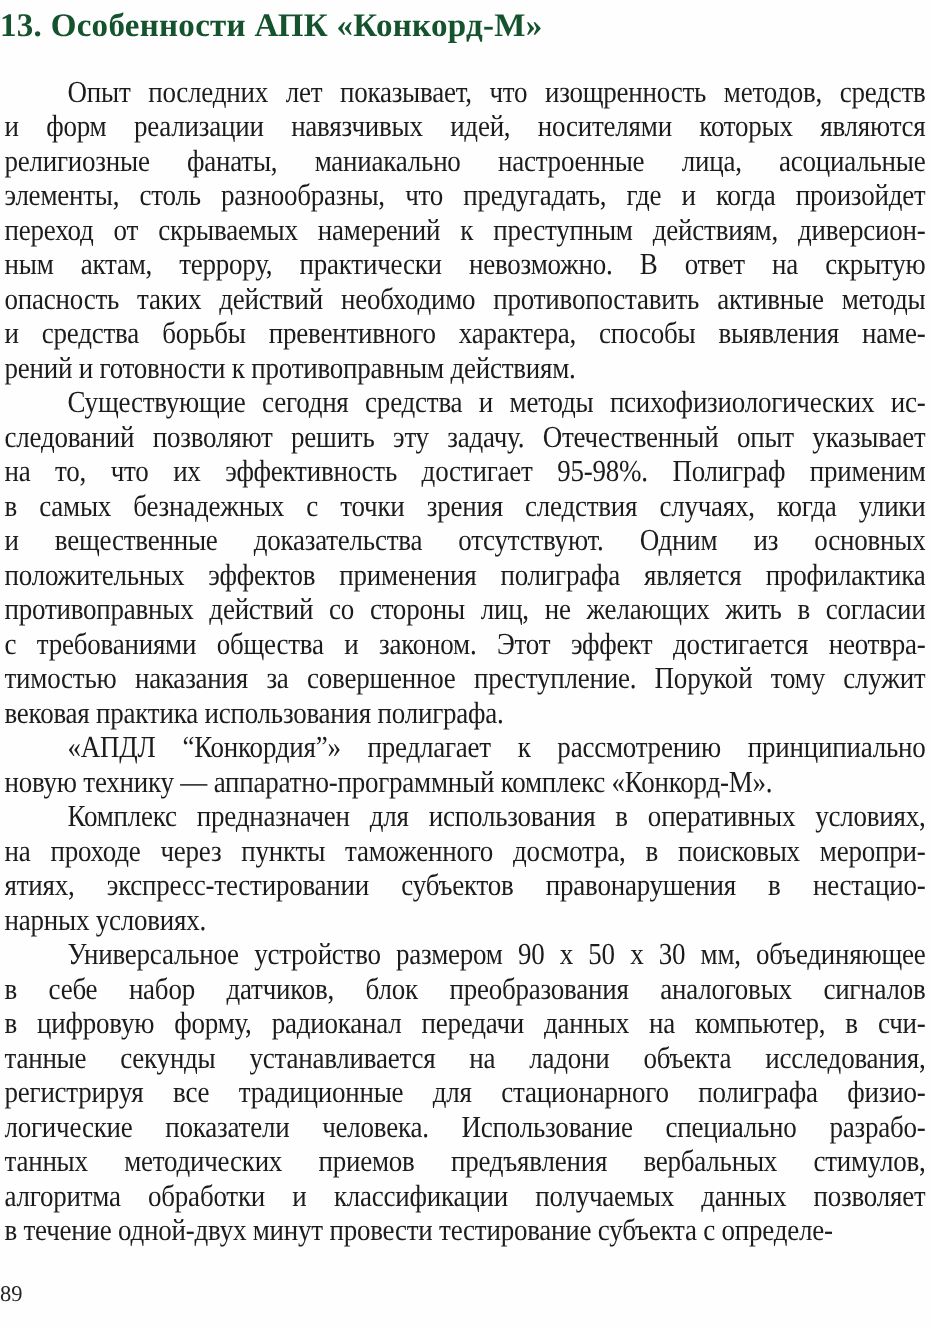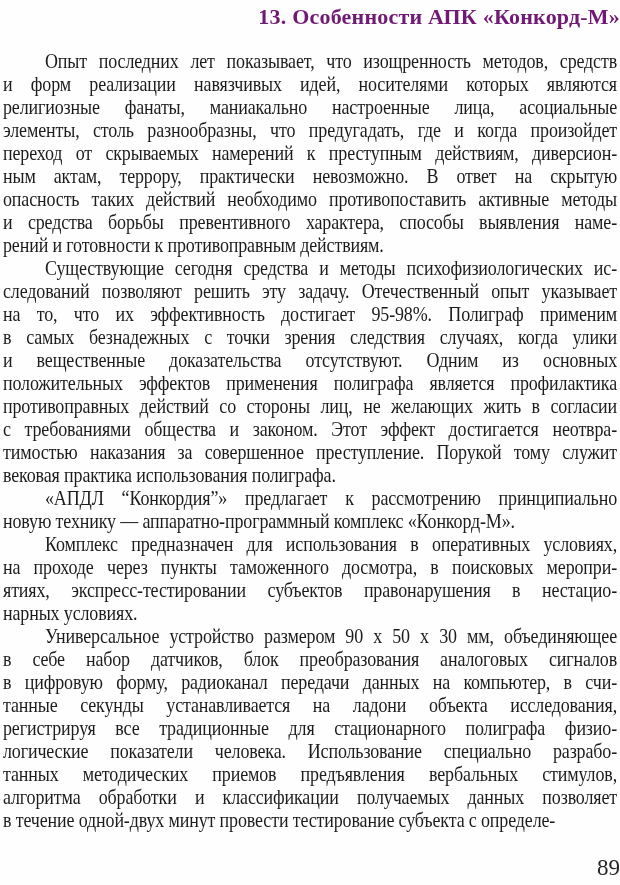--- a/index.html
+++ b/index.html
@@ -14,25 +14,25 @@
     background: #fefefe;
     overflow: hidden;
     font-family: "Liberation Serif", "DejaVu Serif", serif;
     color: #1c1c1c;
   }
   .title {
     margin: 0;
     padding-top: 3px;
     height: 27px;
     line-height: 27px;
-    text-align: right;
+    text-align: left;
     font-size: 22px;
     font-weight: 700;
     letter-spacing: 0.2px;
-    color: #701a75;
+    color: #14532d;
   }
   .body-text {
     margin-top: 20px;
     padding: 0 3px;
   }
   .line {
     font-size: 18px;
     line-height: 23px;
     height: 23px;
     letter-spacing: -0.15px;
@@ -48,22 +48,22 @@
   }
   .line.end {
     text-align: left;
     text-align-last: left;
   }
   .page-number {
     position: absolute;
     top: 855px;
     left: 0;
     width: 100%;
-    text-align: right;
-    font-size: 23px;
+    text-align: left;
+    font-size: 15px;
     color: #262626;
   }
 </style>
 </head>
 <body>
 
 <div class="page">
   <h1 class="title">13. Особенности АПК «Конкорд-М»</h1>
 
   <div class="body-text">

